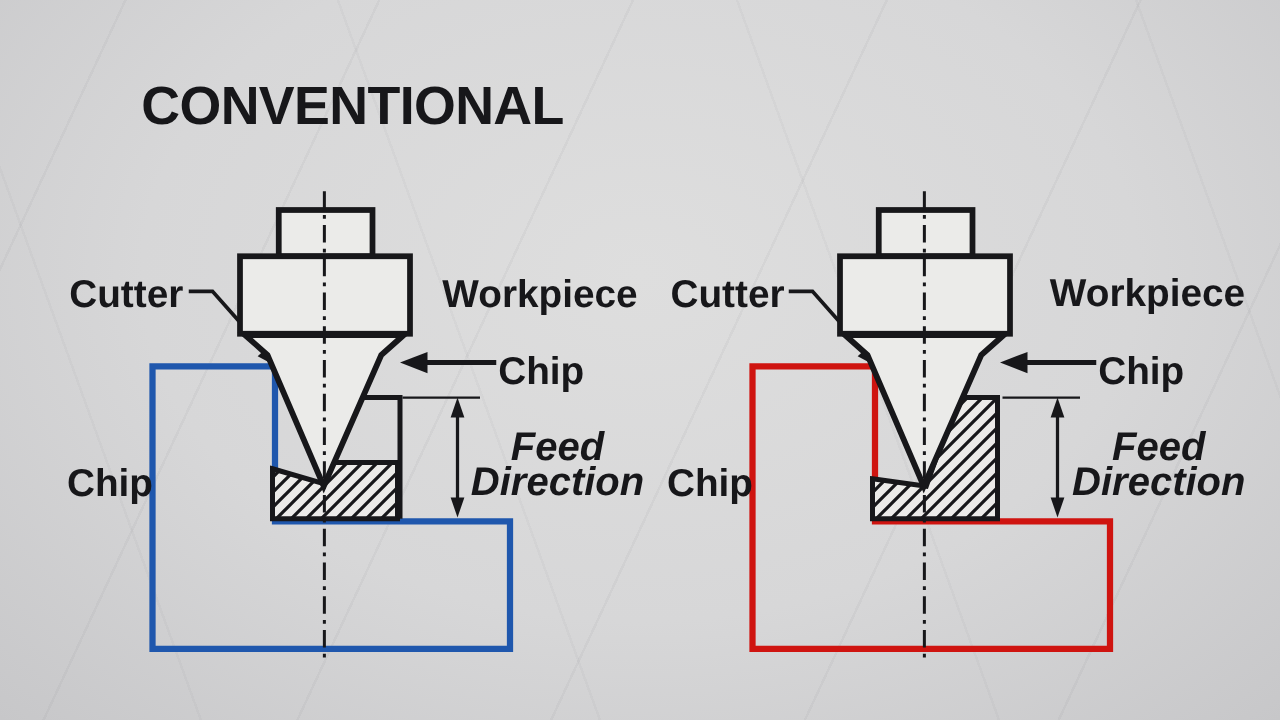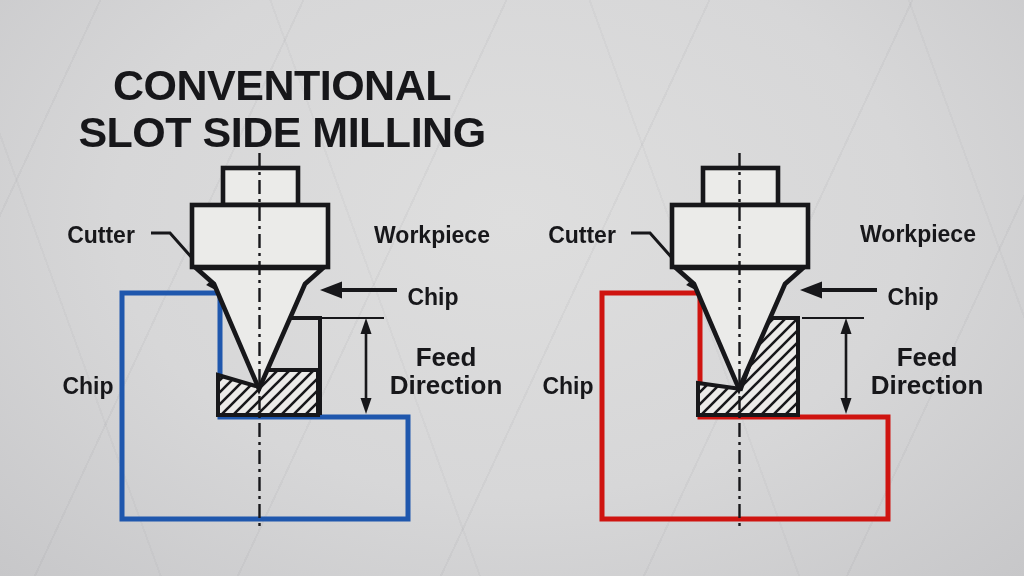--- a/index.html
+++ b/index.html
@@ -14,29 +14,29 @@
     background:
       repeating-linear-gradient(115deg, rgba(255,255,255,0) 0 90px, rgba(115,115,122,.07) 90px 92px, rgba(255,255,255,0) 92px 184px),
       repeating-linear-gradient(70deg, rgba(255,255,255,0) 0 150px, rgba(110,110,118,.05) 150px 152px, rgba(255,255,255,0) 152px 300px),
       radial-gradient(ellipse at 50% 38%, #dedede 0%, #d7d7d8 55%, #c7c7c9 100%);
   }
   svg.lineart{position:absolute;inset:0;}
   .ink-stroke{stroke:var(--ink,#17171a);}
   .cutter-part{fill:var(--cutter_fill,#ebebe9);stroke:var(--ink,#17171a);stroke-width:4.6;}
   .label{
     position:absolute;color:var(--ink,#17171a);font-weight:bold;
-    font-size:23px;line-height:27px;white-space:nowrap;
+    font-size:31px;line-height:27px;white-space:nowrap;
     transform:translate(-50%,-50%);text-align:center;
   }
   .title{
     position:absolute;color:var(--ink,#17171a);font-weight:bold;
     font-size:43px;line-height:47px;letter-spacing:-0.5px;white-space:nowrap;
-    transform:translateX(-50%);text-align:center;
+    transform:translateX(-50%);text-align:left;
   }
-  .feed-label{font-size:26px;line-height:28px;}
+  .feed-label{font-size:32px;line-height:28px;font-style:italic;}
 </style>
 </head>
 <body>
 
 <div class="stage">
   <div class="paper"></div>
 
   <svg class="lineart" viewBox="0 0 1024 576" width="1024" height="576">
     <defs>
       <pattern id="hatch" width="12" height="12" patternUnits="userSpaceOnUse">
@@ -103,21 +103,20 @@
       <path d="M676,268 L694,284 L739,389 L785,284 L803,268 Z" class="cutter-part"></path>
       <rect x="703" y="168" width="75" height="37" class="cutter-part"></rect>
       <rect x="672" y="205" width="136" height="62" class="cutter-part"></rect>
 
       <line x1="739.5" y1="153" x2="739.5" y2="528" class="ink-stroke" stroke-width="2.4" stroke-dasharray="14 5 3 5"></line>
     </g>
   </svg>
 
   <div class="title" style="left:282px;top:62px;">
     <div>CONVENTIONAL</div>
-    <div>SLOT SIDE MILLING</div>
   </div>
   <div class="title" style="left:758px;top:62px;">
   </div>
 
   <div class="label" style="left:101px;top:235px;">Cutter</div>
   <div class="label" style="left:432px;top:235px;">Workpiece</div>
   <div class="label" style="left:433px;top:297px;">Chip</div>
   <div class="label feed-label" style="left:446px;top:371px;">
     <div>Feed</div>
     <div>Direction</div>

